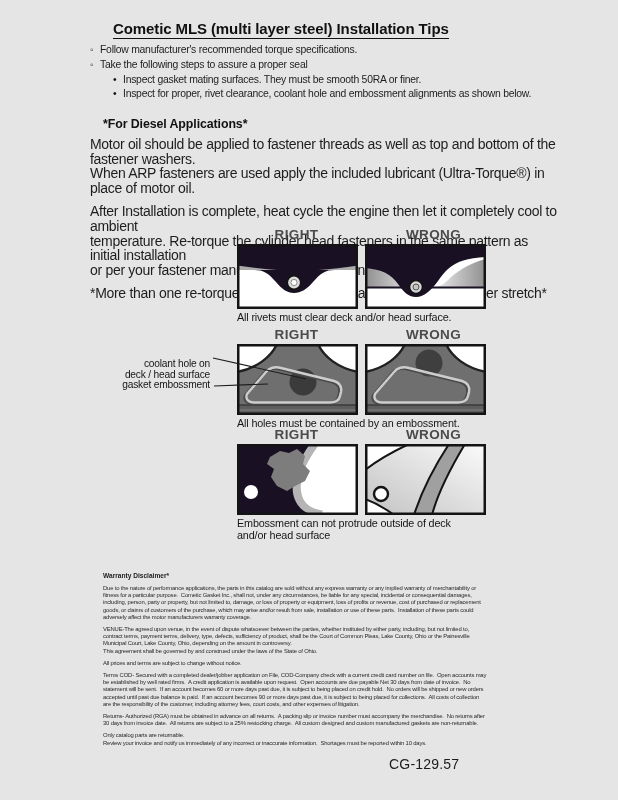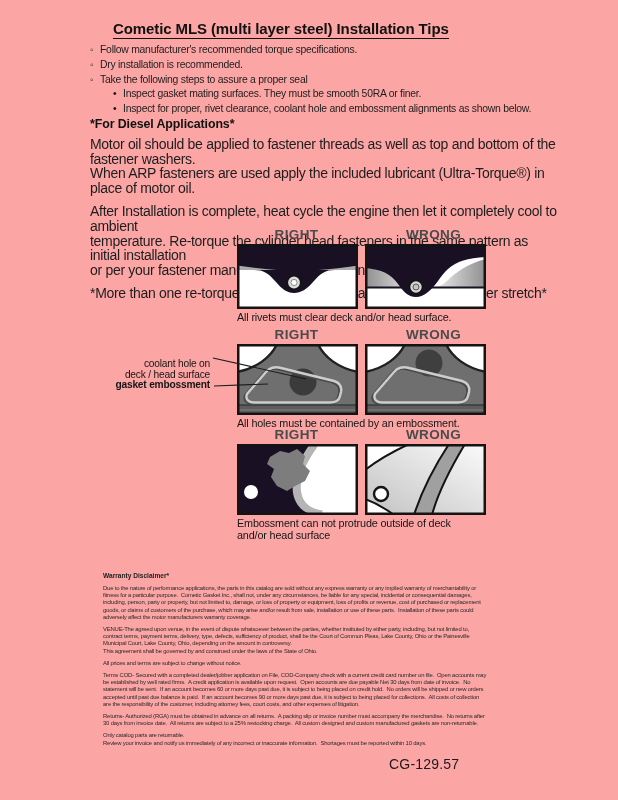--- a/index.html
+++ b/index.html
@@ -1,69 +1,68 @@
 <!DOCTYPE html>
 <html><head>
 <meta charset="utf-8">
 <style>
   html,body{margin:0;padding:0;background:#fff;}
-  .page{position:relative;width:618px;height:800px;background:#fca5a5;overflow:hidden;
+  .page{position:relative;width:618px;height:800px;background:#e5e5e5;overflow:hidden;
         font-family:"Liberation Sans","DejaVu Sans",sans-serif;color:#1d1d1d;}
 
   .title{position:absolute;left:113px;top:20px;margin:0;font-size:15px;font-weight:bold;
          color:#111;border-bottom:1.6px solid #111;padding-bottom:1px;letter-spacing:-0.1px;
          display:inline-block;}
 
   .tips{position:absolute;left:90px;top:43px;width:470px;font-size:10.4px;letter-spacing:-0.25px;}
   .tips ul{margin:0;padding:0;list-style:none;}
   .tips li{line-height:14.8px;position:relative;padding-left:10px;}
   .tips .l1 > li::before{content:"\25E6";position:absolute;left:0;top:0;color:#333;}
   .tips .l2{margin-left:23px;}
   .tips .l2 > li::before{content:"\2022";position:absolute;left:0;top:0;color:#111;}
 
   .diesel{position:absolute;left:90px;top:117px;width:470px;}
-  .diesel h2{margin:0 0 6px 0;font-size:12.4px;font-weight:bold;color:#111;letter-spacing:-0.1px;}
+  .diesel h2{margin:0 0 6px 13px;font-size:12.4px;font-weight:bold;color:#111;letter-spacing:-0.1px;}
   .diesel p{margin:0 0 9px 0;font-size:14px;line-height:14.6px;letter-spacing:-0.3px;
             white-space:pre-line;color:#1d1d1d;}
   .diesel p.note{margin-top:3px;}
 
   .pair{position:absolute;left:237px;width:256px;}
   .pair .labels{display:flex;gap:18px;margin-bottom:2px;}
   .pair .labels span{width:121px;text-align:center;font-size:13.5px;font-weight:bold;
                      color:#4b4b4b;letter-spacing:0.4px;line-height:14px;}
   .pair .panels{display:flex;gap:7px;}
   .pair .panels svg{display:block;}
   .pair .caption{font-size:10.8px;color:#161616;margin-top:3px;line-height:11.5px;
                  letter-spacing:-0.15px;white-space:pre-line;}
 
   .side-label{position:absolute;width:110px;text-align:right;font-size:10.2px;color:#161616;
               line-height:11px;letter-spacing:-0.2px;white-space:pre-line;}
   #side-label-coolant{left:100px;top:358px;}
-  #side-label-embossment{left:100px;top:379px;font-weight:bold;}
+  #side-label-embossment{left:100px;top:379px;}
   .leader-overlay{position:absolute;left:210px;top:350px;z-index:5;}
 
   .disc{position:absolute;left:103px;top:572px;width:480px;}
   .disc h3{margin:0 0 6px 0;font-size:6.6px;font-weight:bold;color:#222;}
   .disc p{margin:0 0 5px 0;font-size:5.9px;line-height:7.2px;letter-spacing:-0.18px;
           color:#2a2a2a;white-space:pre;}
 
   .page-code{position:absolute;left:389px;top:756px;font-size:14px;color:#1c1c1c;
              letter-spacing:0.2px;}
 </style>
 </head>
 <body>
 
 <div class="page">
 
   <h1 class="title">Cometic MLS (multi layer steel) Installation Tips</h1>
 
   <div class="tips">
     <ul class="l1">
       <li>Follow manufacturer's recommended torque specifications.</li>
-      <li>Dry installation is recommended.</li>
       <li>Take the following steps to assure a proper seal</li>
     </ul>
     <ul class="l2">
       <li>Inspect gasket mating surfaces.  They must be smooth 50RA or finer.</li>
       <li>Inspect for proper, rivet clearance, coolant hole and embossment alignments as shown below.</li>
     </ul>
   </div>
 
   <div class="diesel">
     <h2>*For Diesel Applications*</h2>

